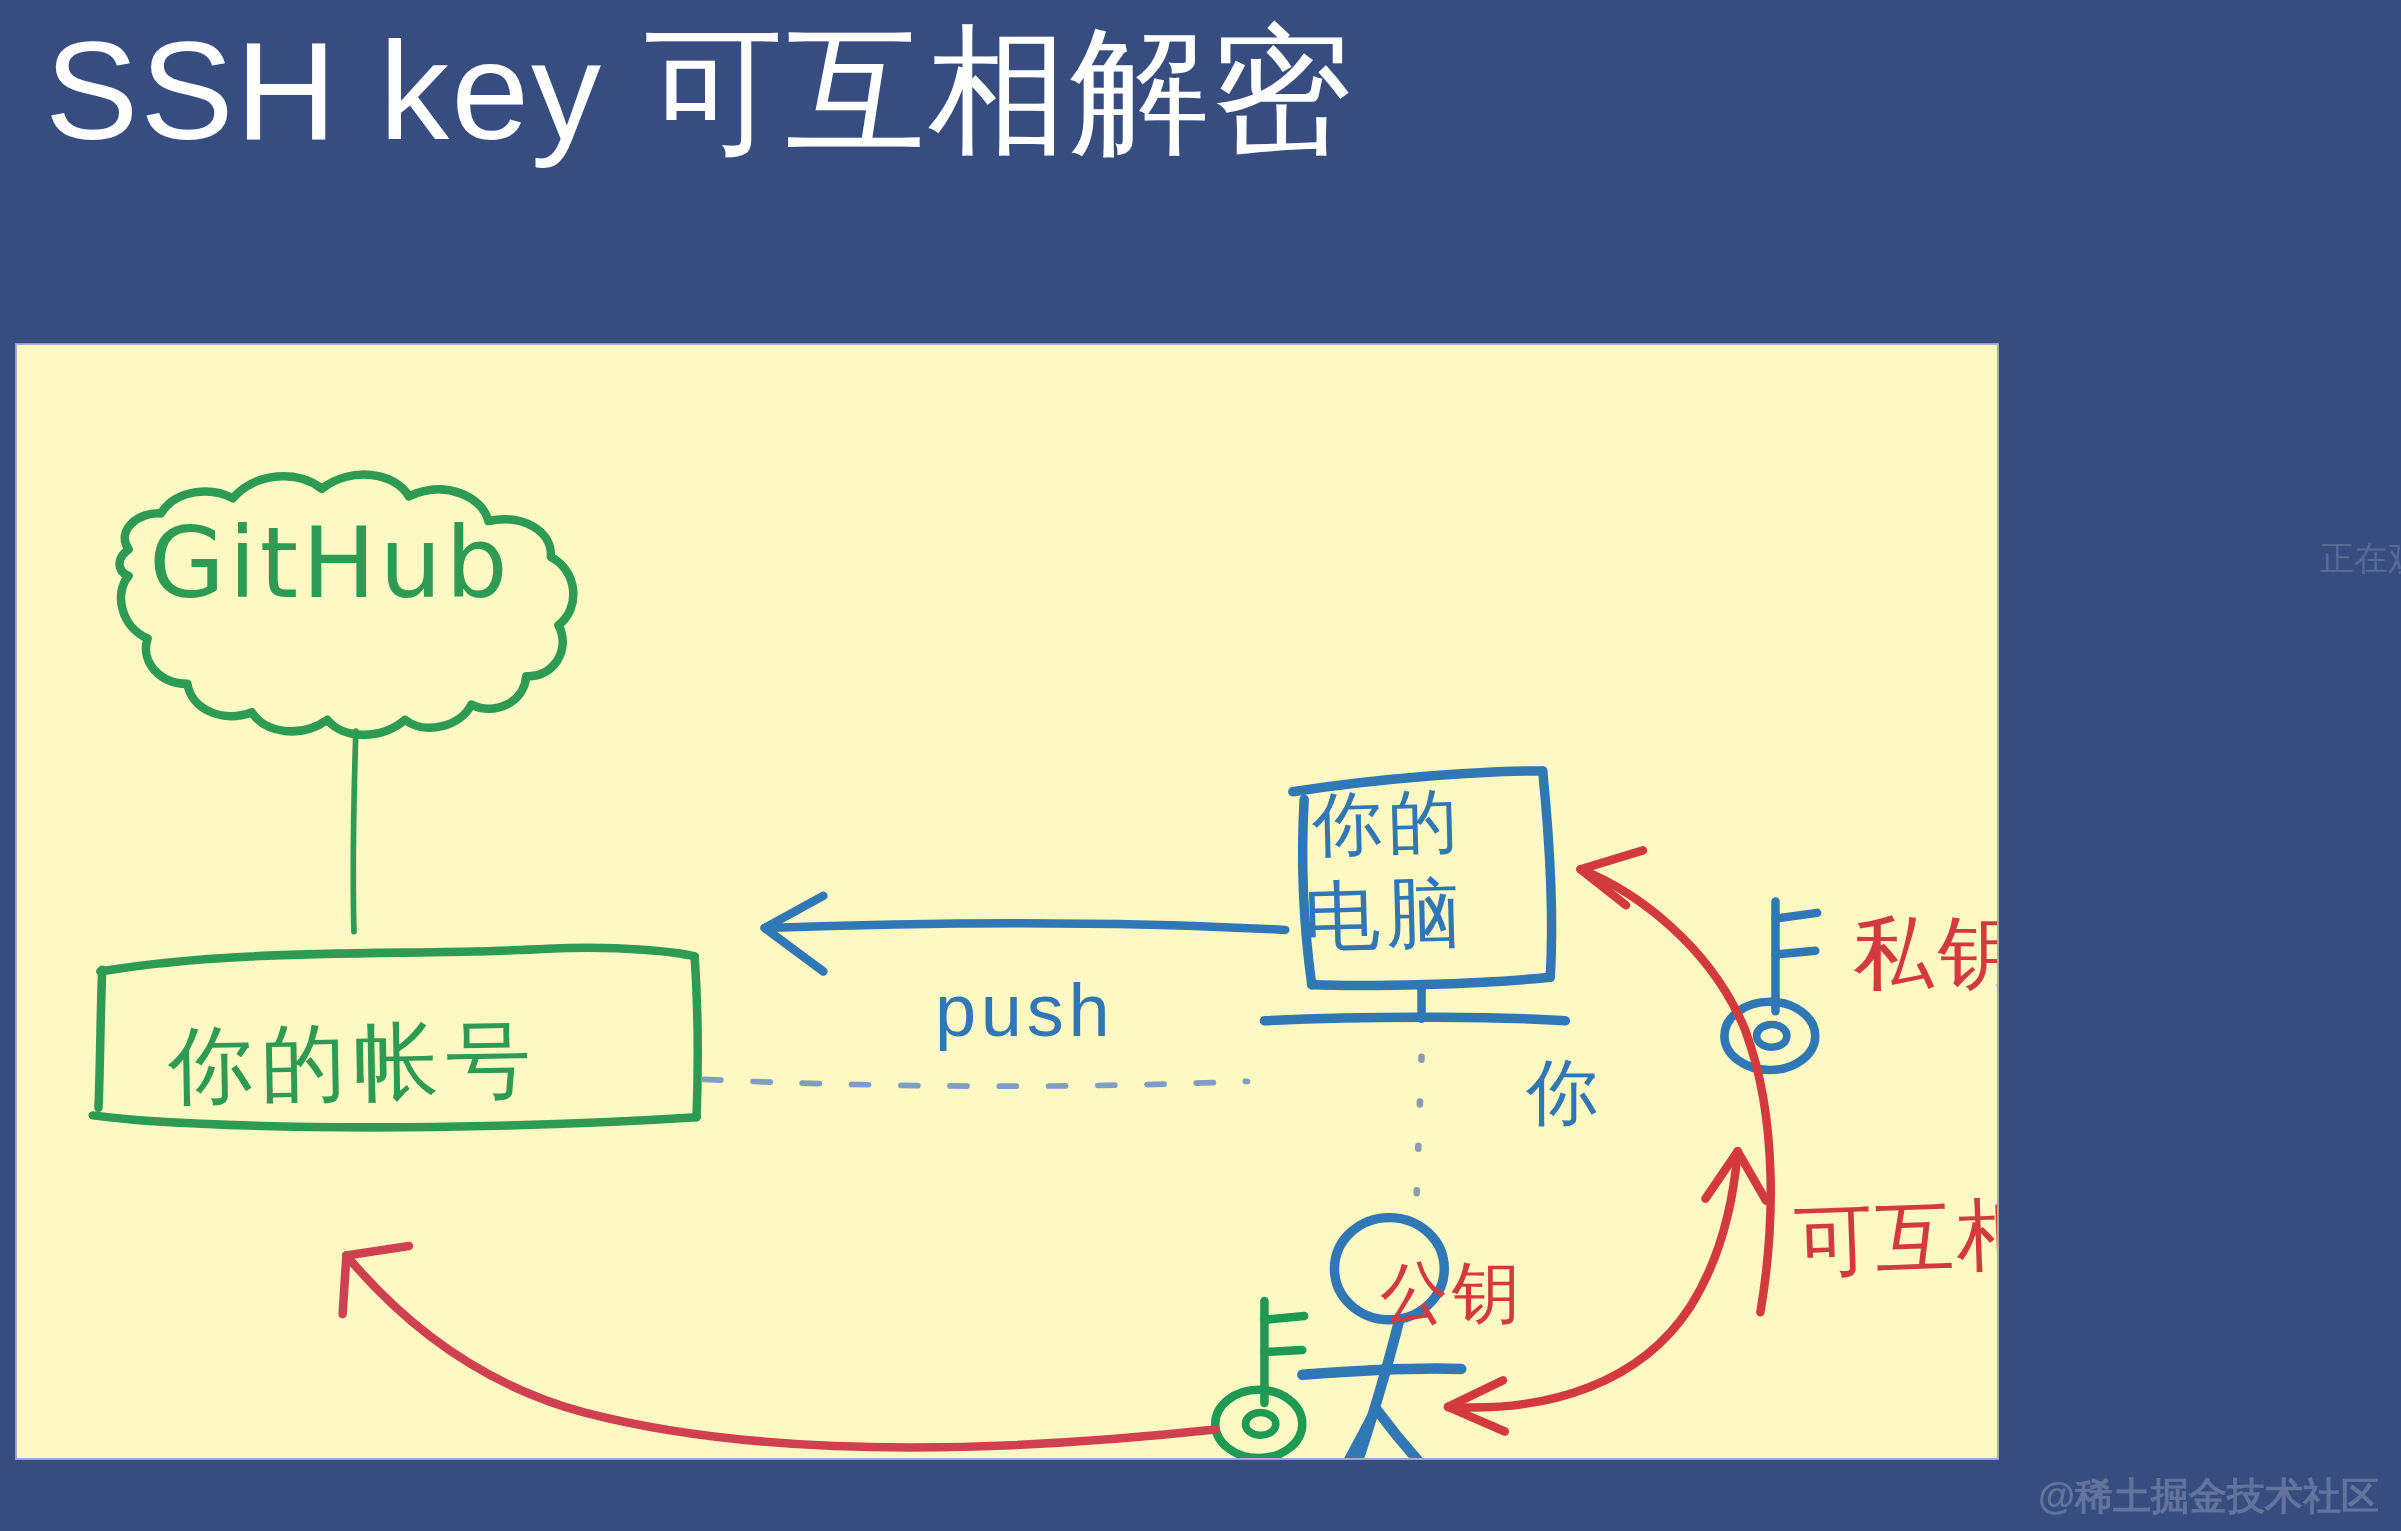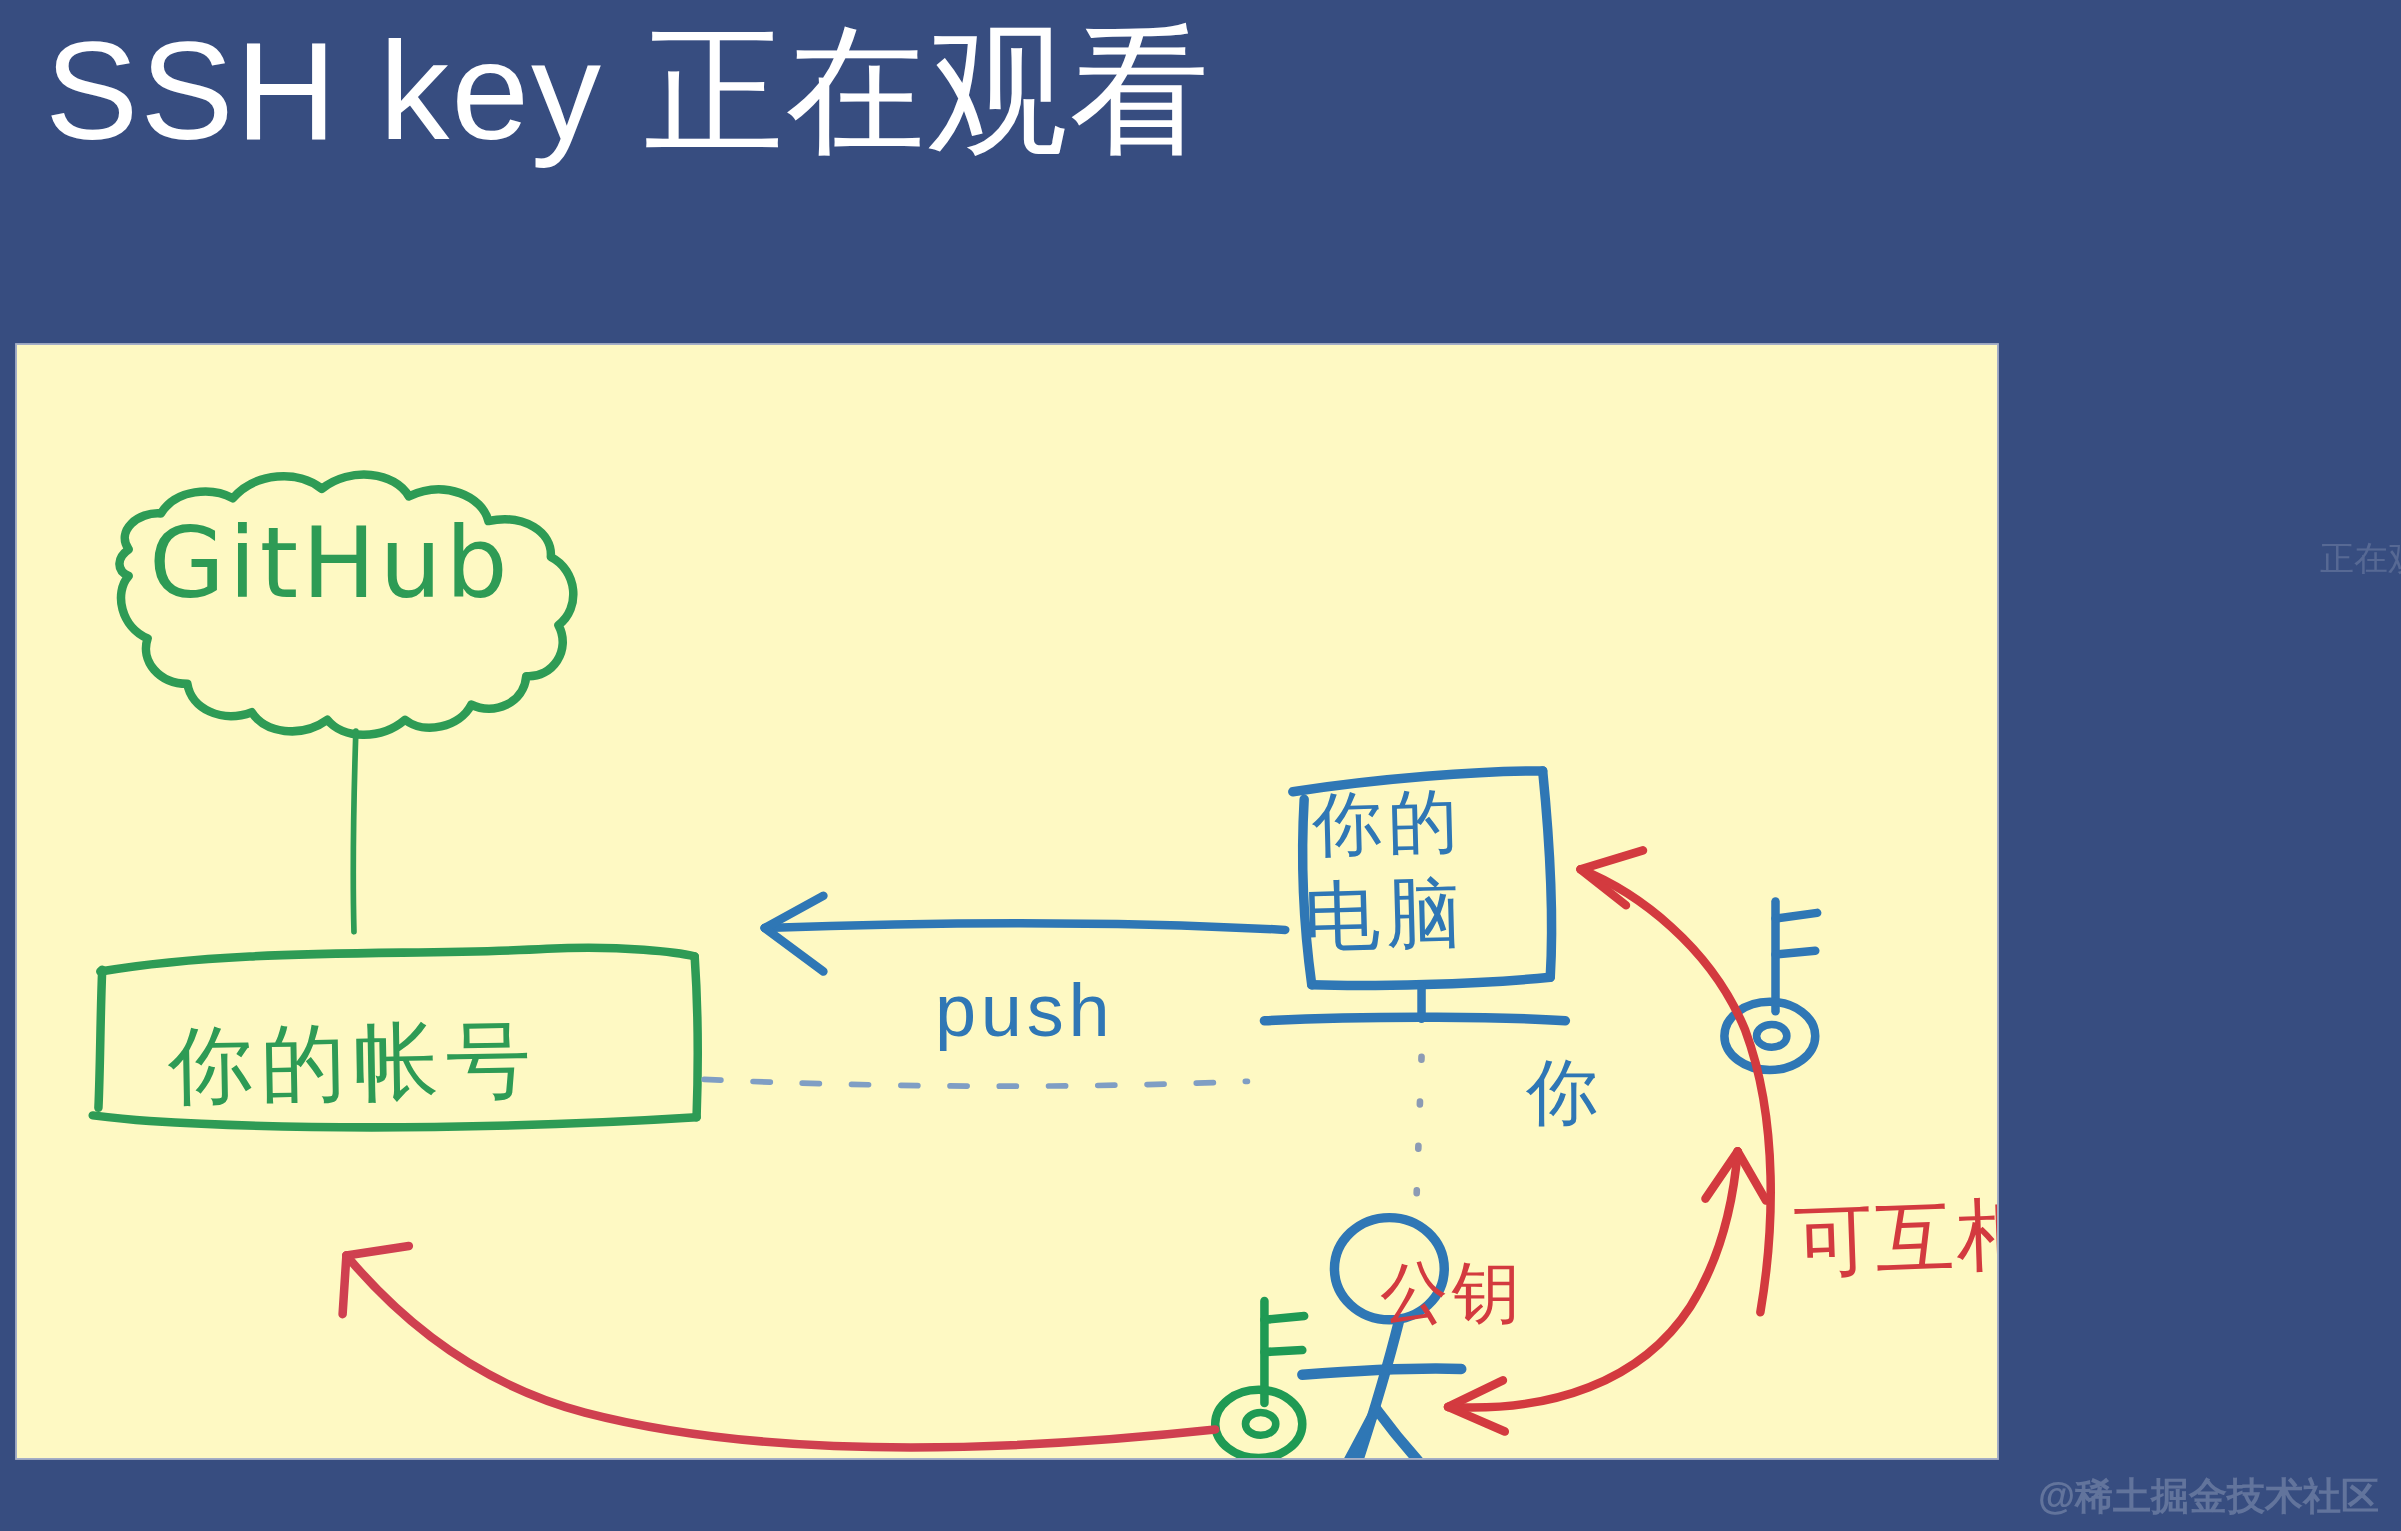--- a/index.html
+++ b/index.html
@@ -103,21 +103,21 @@
   #lbl-pubkey   { left: 1363px; top: 903px; font-size: 68px; letter-spacing: 3.8px; }
   #lbl-mutual   { left: 1777px; top: 838px; font-size: 79px; letter-spacing: 1.9px;
                   transform: rotate(-2deg); }
 </style>
 </head>
 <body>
 
 <div id="slide">
 
   <div id="title-bar">
-    <div id="page-title">SSH key 正在观看</div>
+    <div id="page-title">SSH key 可互相解密</div>
   </div>
 
   <div class="watermark" id="wm-right">正在观看</div>
 
   <div class="watermark" id="wm-corner">@稀土掘金技术社区</div>
 
   <div id="whiteboard">
 
     <svg id="board-svg" viewBox="0 0 2092 1176" xmlns="http://www.w3.org/2000/svg">
 
@@ -229,19 +229,20 @@
 
     <div class="hand blue" id="lbl-computer-l2">电脑</div>
 
     <div class="hand blue" id="lbl-push">push</div>
 
     <div class="hand green" id="lbl-account">你的帐号</div>
 
 
     <div class="hand blue" id="lbl-you">你</div>
 
+    <div class="hand red" id="lbl-privkey">私钥</div>
 
     <div class="hand red" id="lbl-pubkey">公钥</div>
 
     <div class="hand red" id="lbl-mutual">可互相解密</div>
   </div>
 </div>
 
 
 </body></html>

